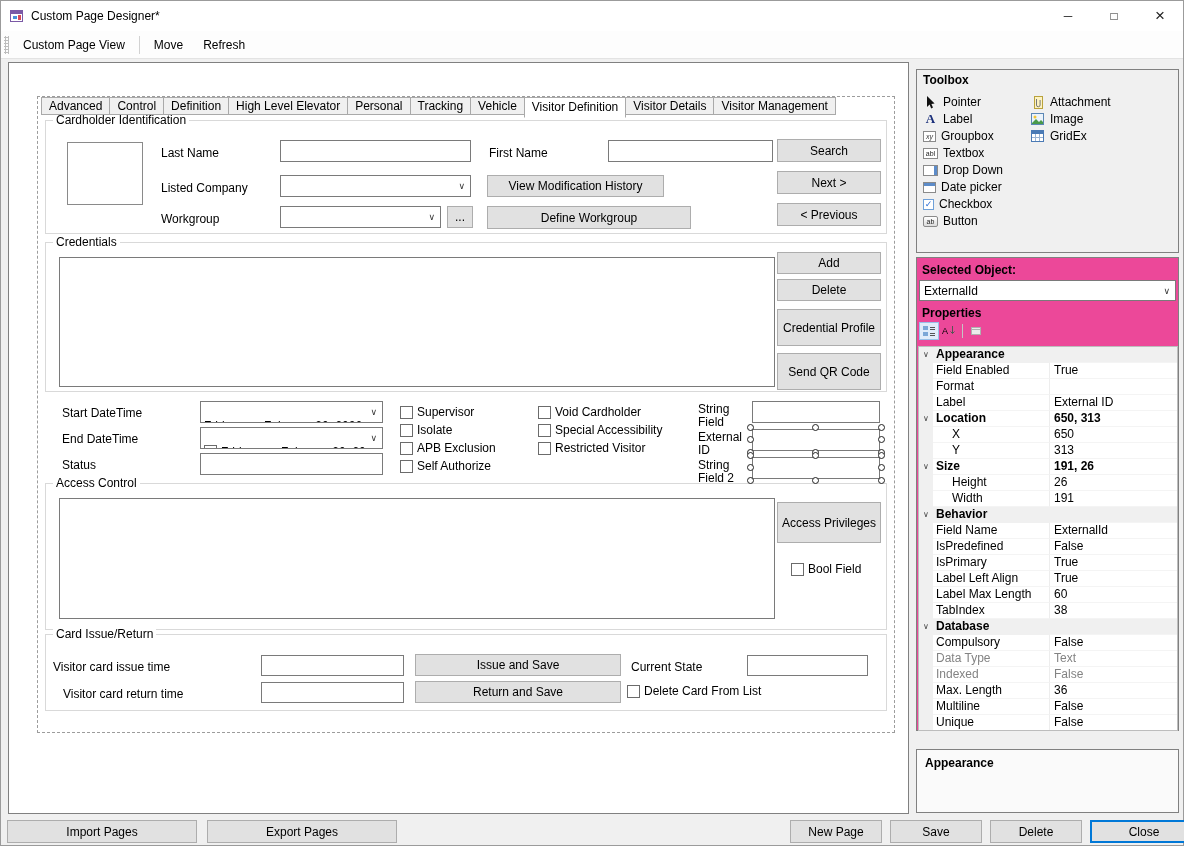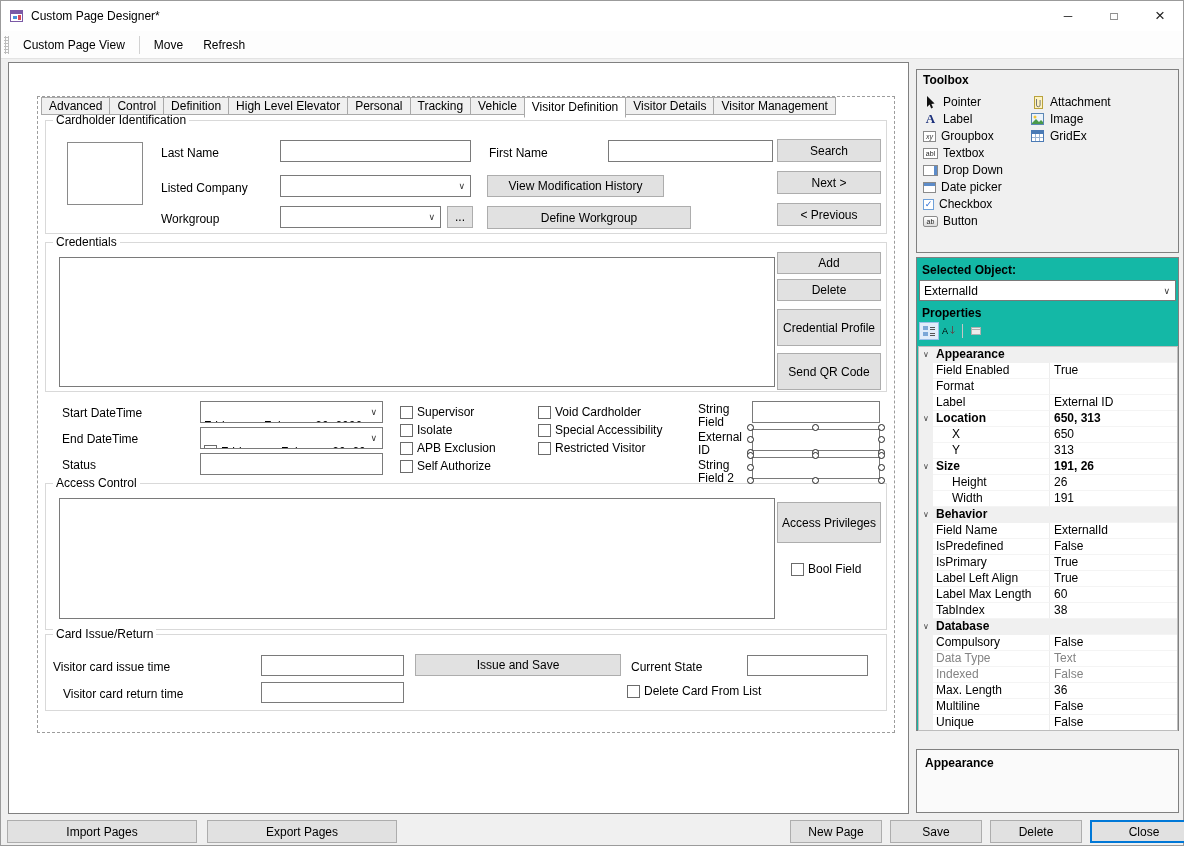--- a/index.html
+++ b/index.html
@@ -53,21 +53,21 @@
   .boldlbl{font-weight:bold}
   .titem{position:absolute;display:flex;align-items:center;gap:5px;height:14px}
   .ticon{width:15px;height:13px;display:inline-flex;align-items:center;justify-content:center;flex:none}
   .icon-A{font-family:"Liberation Serif",serif;font-weight:bold;font-size:13px;color:#1a2f7a}
   .icon-xy{border:1px solid #8a8a8a;font-size:7px;font-style:italic;width:13px;height:11px;line-height:9px;text-align:center;color:#333;background:#fff}
   .icon-abl{border:1px solid #8a8a8a;font-size:7px;width:15px;height:11px;line-height:9px;text-align:center;background:#fff;color:#222}
   .icon-dd{border:1px solid #8a8a8a;width:15px;height:11px;background:linear-gradient(to right,#fff 10px,#5d8cc9 10px)}
   .icon-cal{border:1px solid #8a8a8a;width:13px;height:11px;background:linear-gradient(#5d8cc9 3px,#fff 3px)}
   .icon-check{border:1px solid #6fa0d8;width:11px;height:11px;font-size:9px;line-height:9px;color:#2b6cd4;background:#fff;text-align:center}
   .icon-ab{border:1px solid #8a8a8a;border-radius:2px;font-size:7px;width:15px;height:11px;line-height:9px;text-align:center;background:linear-gradient(#fff,#dcdcdc);color:#222}
-  .rightpanel{position:absolute;left:915px;top:256px;width:263px;height:474px;border:1px solid #808080;background:#14b8a6}
+  .rightpanel{position:absolute;left:915px;top:256px;width:263px;height:474px;border:1px solid #808080;background:#ec4899}
   .ptoolbar{position:absolute;left:2px;top:64px;display:flex;align-items:center}
   .ptbtn{width:20px;height:18px;display:inline-flex;align-items:center;justify-content:center;border:1px solid transparent}
   .ptbtn.sel{background:#e0ecfa;border-color:#9ac0e8}
   .ptsep{width:1px;height:14px;background:#c5c5c5;margin:0 3px}
   .pgrid{position:absolute;left:1px;top:88px;width:260px;height:385px;background:#fff;border:1px solid #bdbdbd;overflow:hidden}
   .prow{display:flex;height:16px;line-height:15px}
   .pgut{width:14px;flex:none;background:var(--category-bg,#f0f0f0);font-size:8px;text-align:center;color:#444;line-height:15px}
   .pnm{width:117px;flex:none;padding-left:3px;overflow:hidden;white-space:nowrap;border-right:1px solid #ededed;border-bottom:1px solid #f4f4f4}
   .pvl{flex:1;padding-left:4px;overflow:hidden;white-space:nowrap;border-bottom:1px solid #f4f4f4}
   .prow.cat{background:var(--category-bg,#f0f0f0)}
@@ -236,20 +236,21 @@
 
       <div class="group" style="left:7px;top:537px;width:842px;height:77px">
         <span class="glabel">Card Issue/Return</span>
         <span class="lbl" style="left:7px;top:25px">Visitor card issue time</span>
         <input class="tb" style="left: 215px; top: 20px; width: 143px; height: 21px;">
         <div class="btn" style="left:369px;top:19px;width:206px;height:22px">Issue and Save</div>
         <span class="lbl" style="left:585px;top:25px">Current State</span>
         <input class="tb" style="left: 701px; top: 20px; width: 121px; height: 21px;">
         <span class="lbl" style="left:17px;top:52px">Visitor card return time</span>
         <input class="tb" style="left: 215px; top: 47px; width: 143px; height: 21px;">
+        <div class="btn" style="left:369px;top:46px;width:206px;height:22px">Return and Save</div>
         <label class="cb" style="left:581px;top:49px">
             <span class="cbbox"></span>
             <span>Delete Card From List</span>
           </label>
       </div>
 
     </div>
   </div>
 
   <div class="toolbox">

